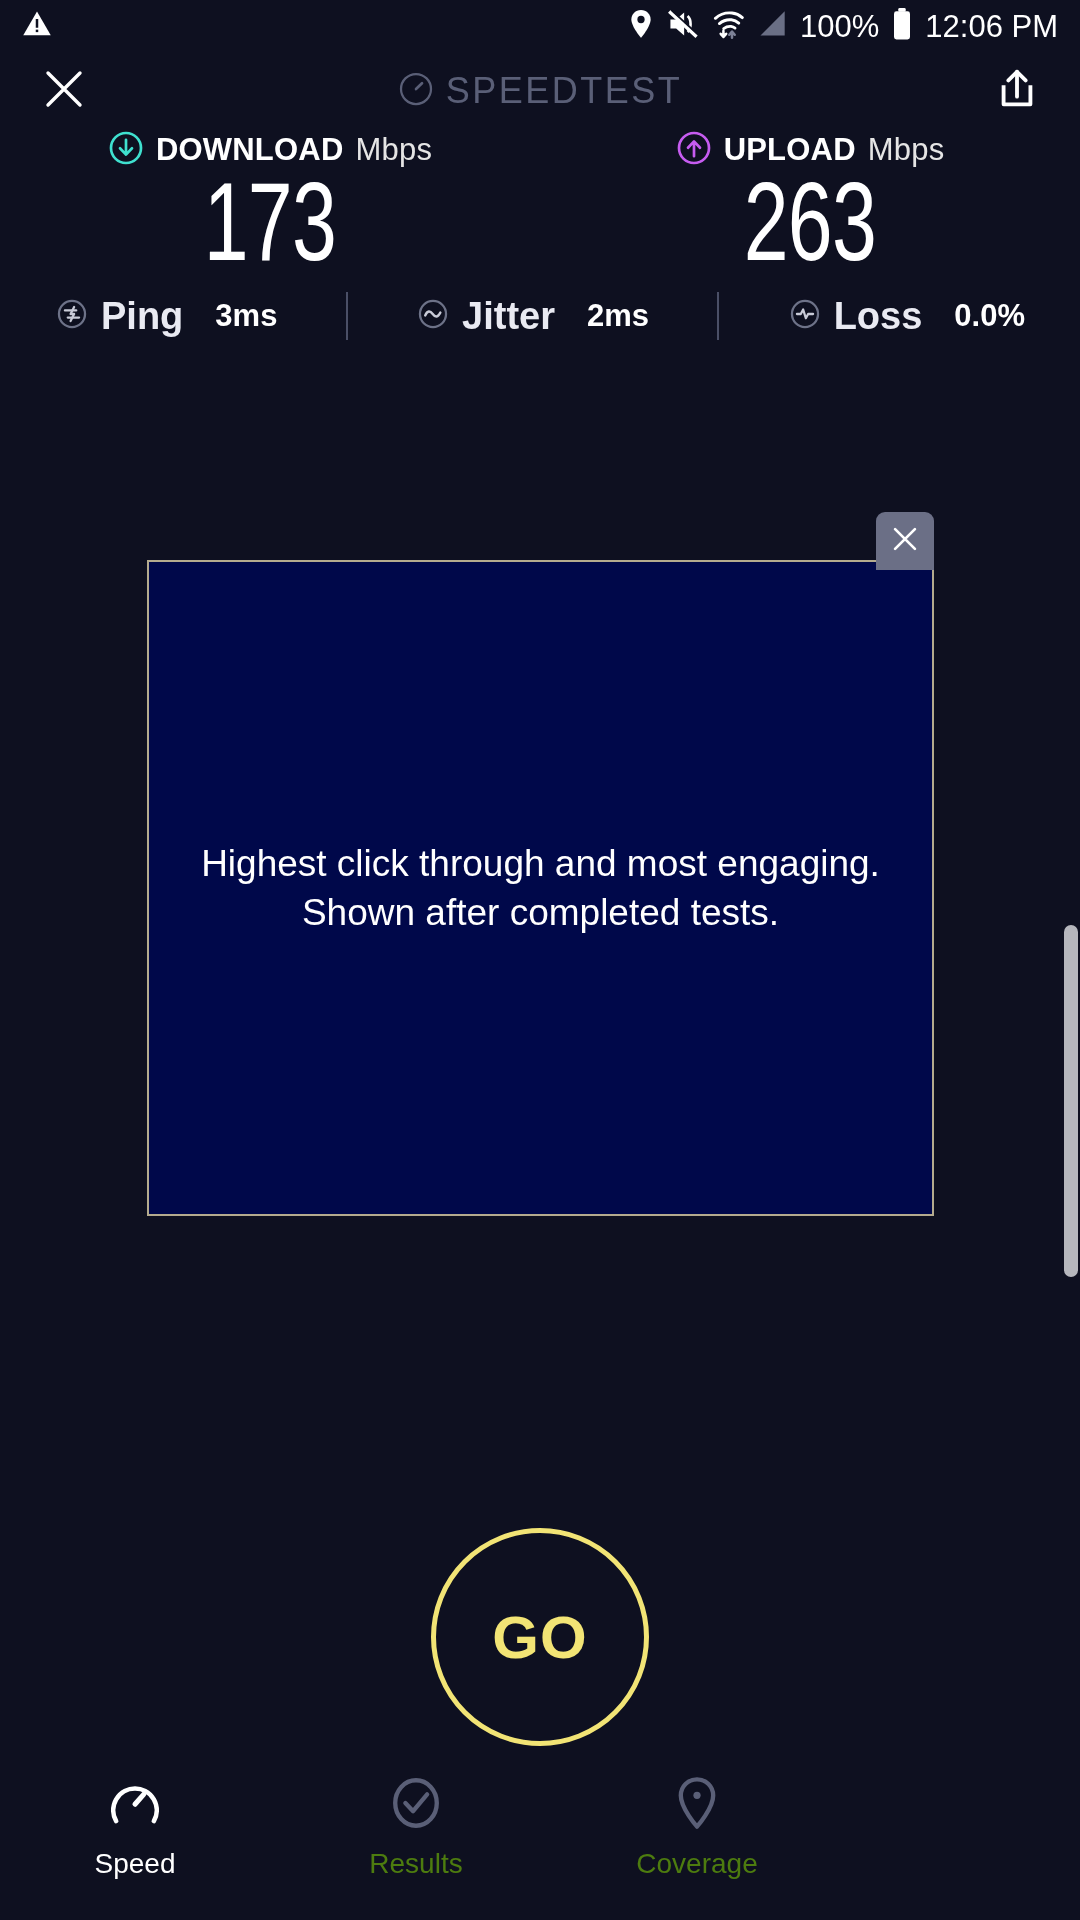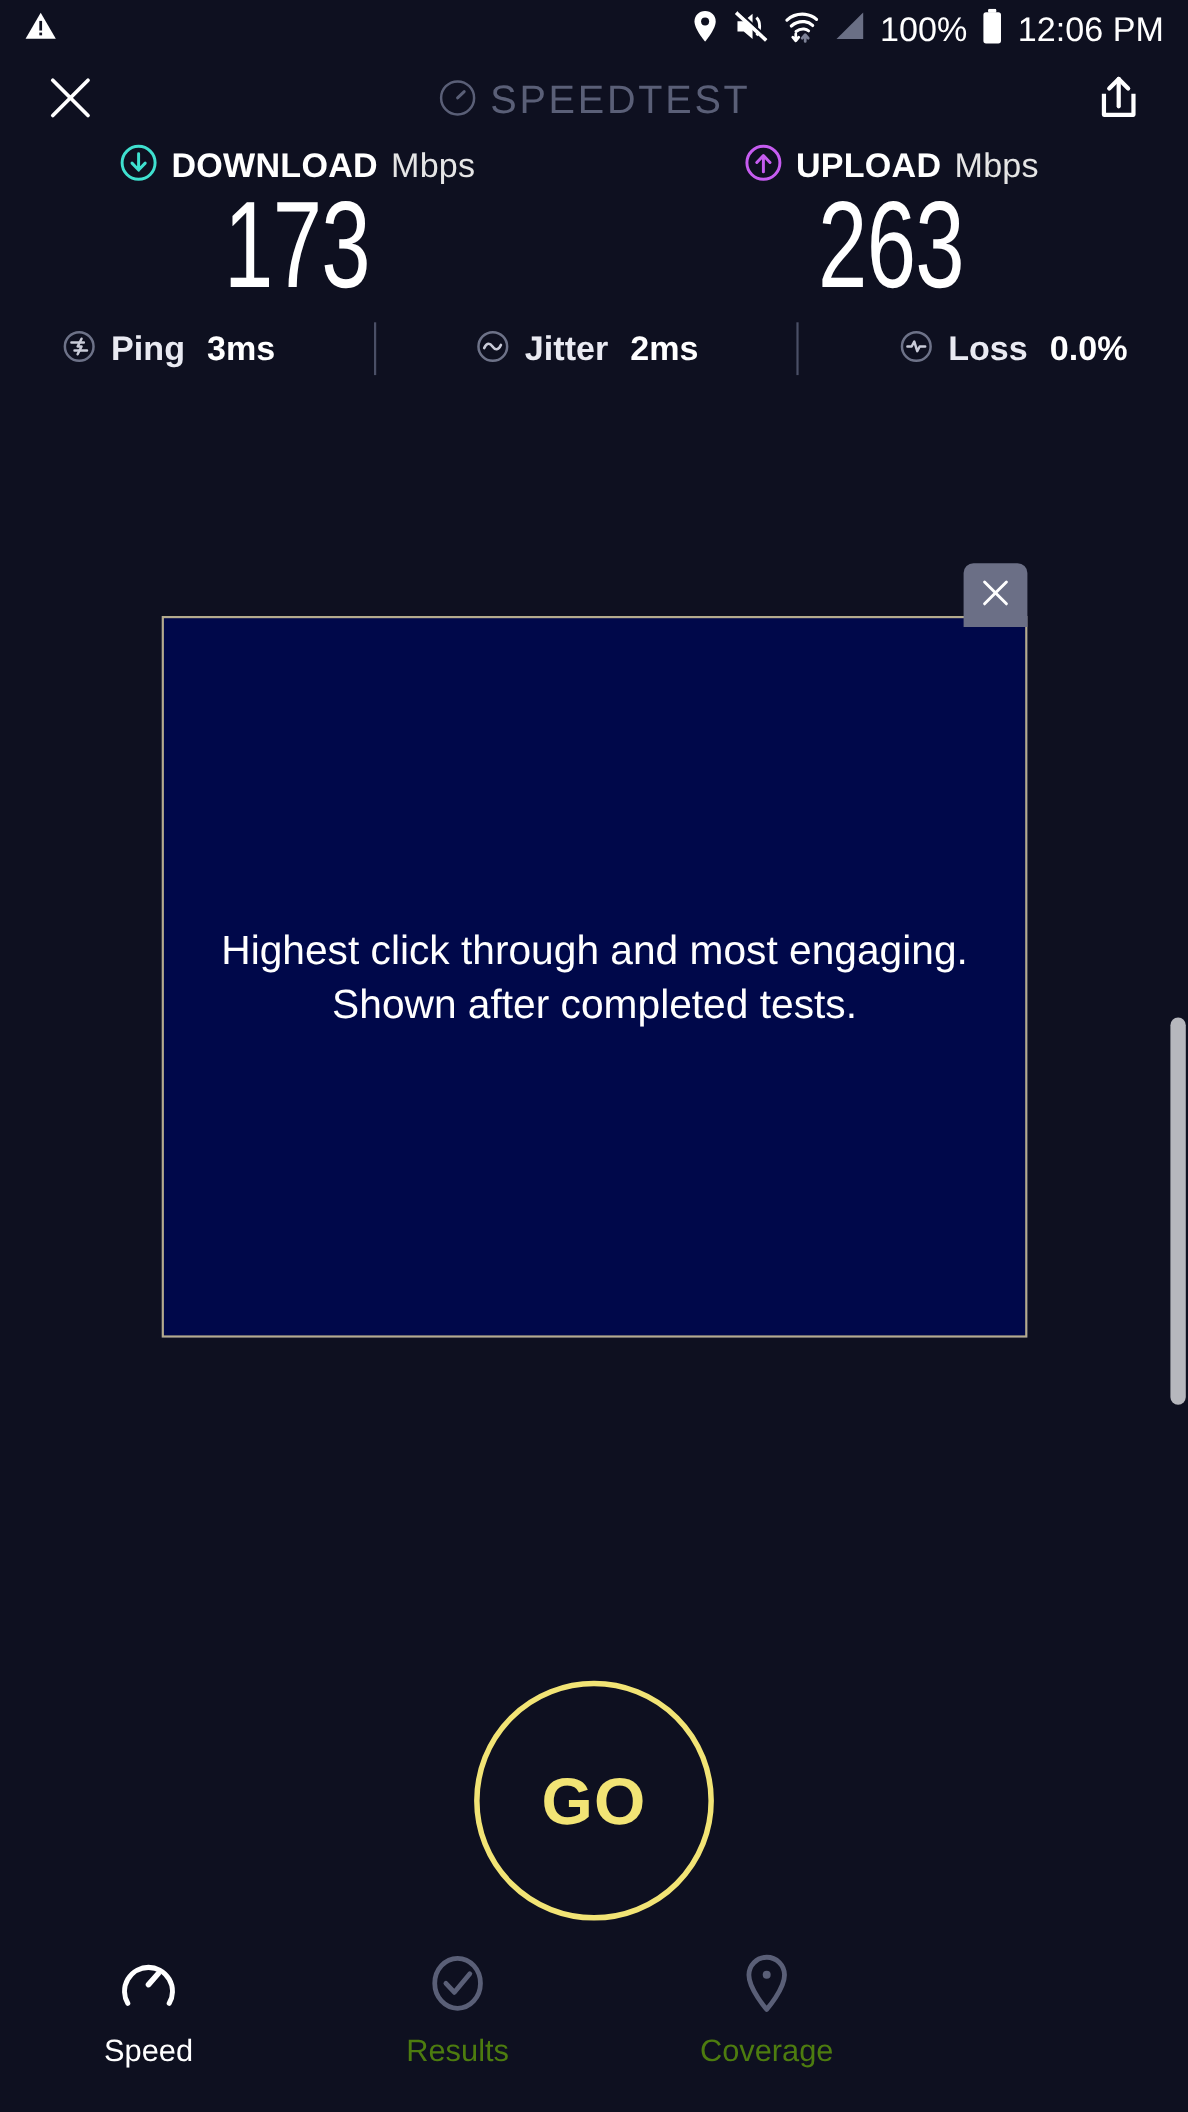--- a/index.html
+++ b/index.html
@@ -58,22 +58,22 @@
     line-height: 1.0; margin-top: -4px; letter-spacing: -1px;
     font-family: "Liberation Sans", sans-serif;
     transform: scaleX(0.72); transform-origin: center top;
   }
 
   .pjl-row {
     display: flex; align-items: center; width: 1080px;
     margin-top: 14px; padding: 0 55px;
   }
   .pjl-item { display: flex; align-items: center; gap: 12px; }
-  .pjl-name { font-size: 31px; font-weight: 700; color: #e9eaf2; }
-  .pjl-val  { font-size: 31px; font-weight: 700; color: #ffffff; margin-left: 8px; }
+  .pjl-name { font-size: 38px; font-weight: 700; color: #e9eaf2; }
+  .pjl-val  { font-size: 31px; font-weight: 700; color: #ffffff; margin-left: 20px; }
   .pjl-sep { width: 2px; height: 48px; background: #4a4f66; }
   .pjl-spacer { flex: 1; }
 
   
   .ad-wrap { position: absolute; left: 147px; top: 560px; }
   .ad-close {
     position: absolute; right: 0; top: -48px;
     width: 58px; height: 58px;
     background: #6b6f86; border-radius: 9px 9px 0 0;
     display: flex; align-items: center; justify-content: center;

